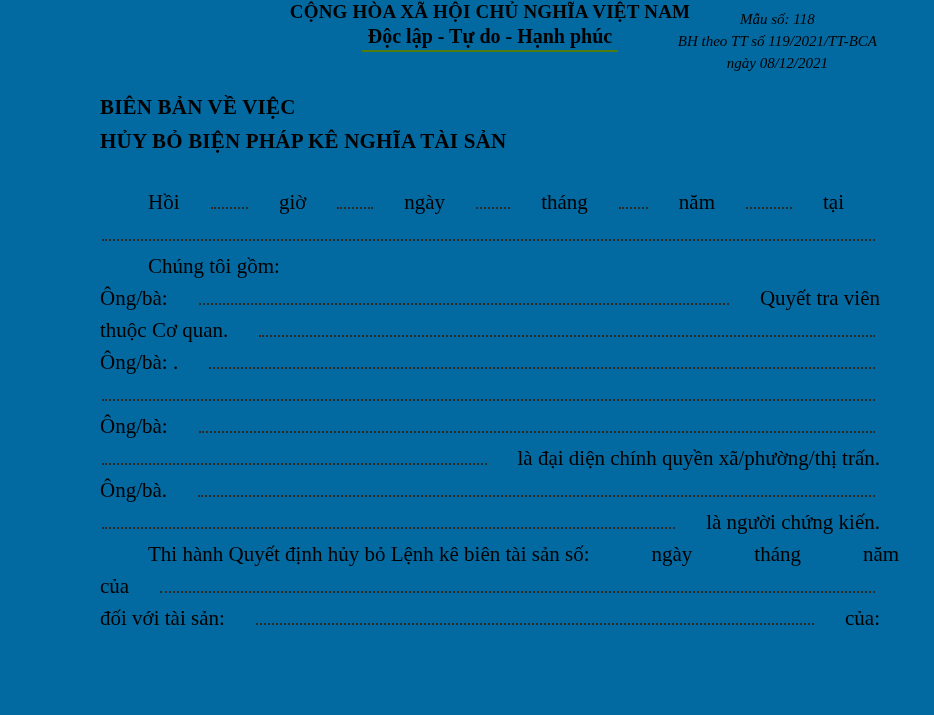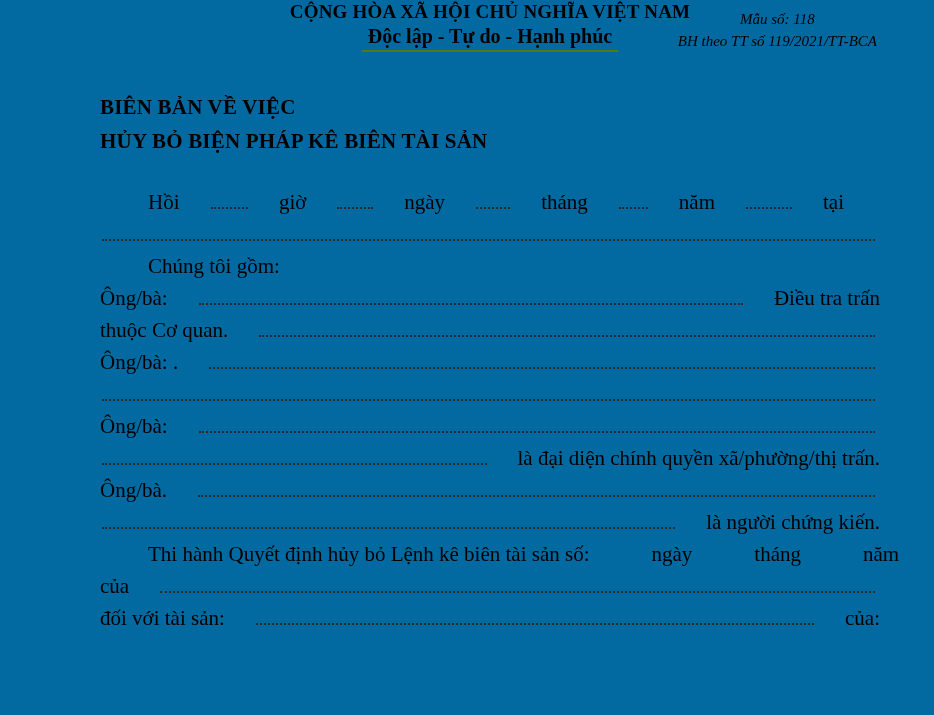--- a/index.html
+++ b/index.html
@@ -46,30 +46,31 @@
   .w22 { width:22px; } .w20 { width:20px; }
 </style>
 </head>
 <body>
 
 <div class="page">
 
   <div class="form-meta">
     <div>Mẫu số: 118</div>
     <div>BH theo TT số 119/2021/TT-BCA</div>
+    <div>ngày 08/12/2021</div>
   </div>
 
   <div class="national-header">
     <div class="nh-line1">CỘNG HÒA XÃ HỘI CHỦ NGHĨA VIỆT NAM</div>
     <div class="nh-line2"><span class="underlined">Độc lập - Tự do - Hạnh phúc</span></div>
   </div>
 
   <div class="doc-title">
     <div>BIÊN BẢN VỀ VIỆC</div>
-    <div>HỦY BỎ BIỆN PHÁP KÊ BIÊN TÀI SẢN</div>
+    <div>HỦY BỎ BIỆN PHÁP KÊ NGHĨA TÀI SẢN</div>
   </div>
 
   <div class="body">
 
     <div class="line indent">
       <span class="txt">Hồi</span>
       <span class="fill w44"></span>
       <span class="txt">giờ</span>
       <span class="fill w42"></span>
       <span class="txt">ngày</span>
@@ -86,21 +87,21 @@
       <span class="fill flex nol"></span>
     </div>
 
     <div class="line indent">
       <span class="txt">Chúng tôi gồm:</span>
     </div>
 
     <div class="line">
       <span class="txt">Ông/bà:</span>
       <span class="fill flex"></span>
-      <span class="txt">Điều tra trấn</span>
+      <span class="txt">Quyết tra viên</span>
     </div>
 
     <div class="line">
       <span class="txt">thuộc Cơ quan.</span>
       <span class="fill flex"></span>
     </div>
 
     <div class="line">
       <span class="txt">Ông/bà: .</span>
       <span class="fill flex"></span>

